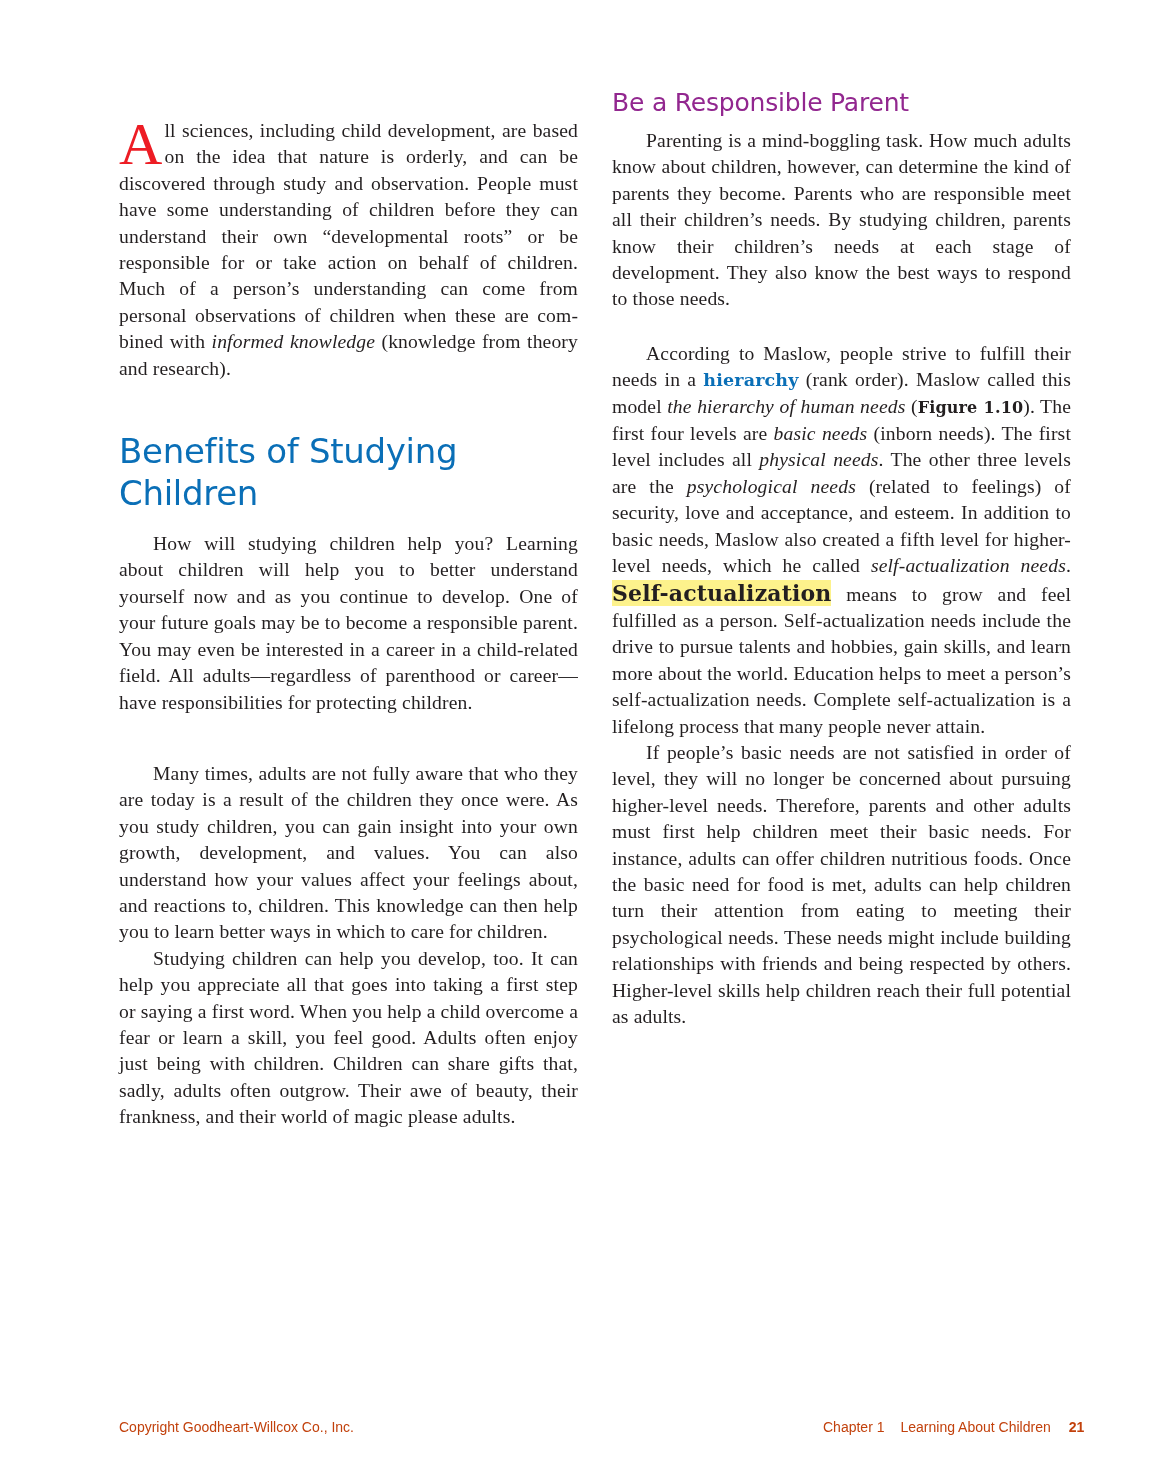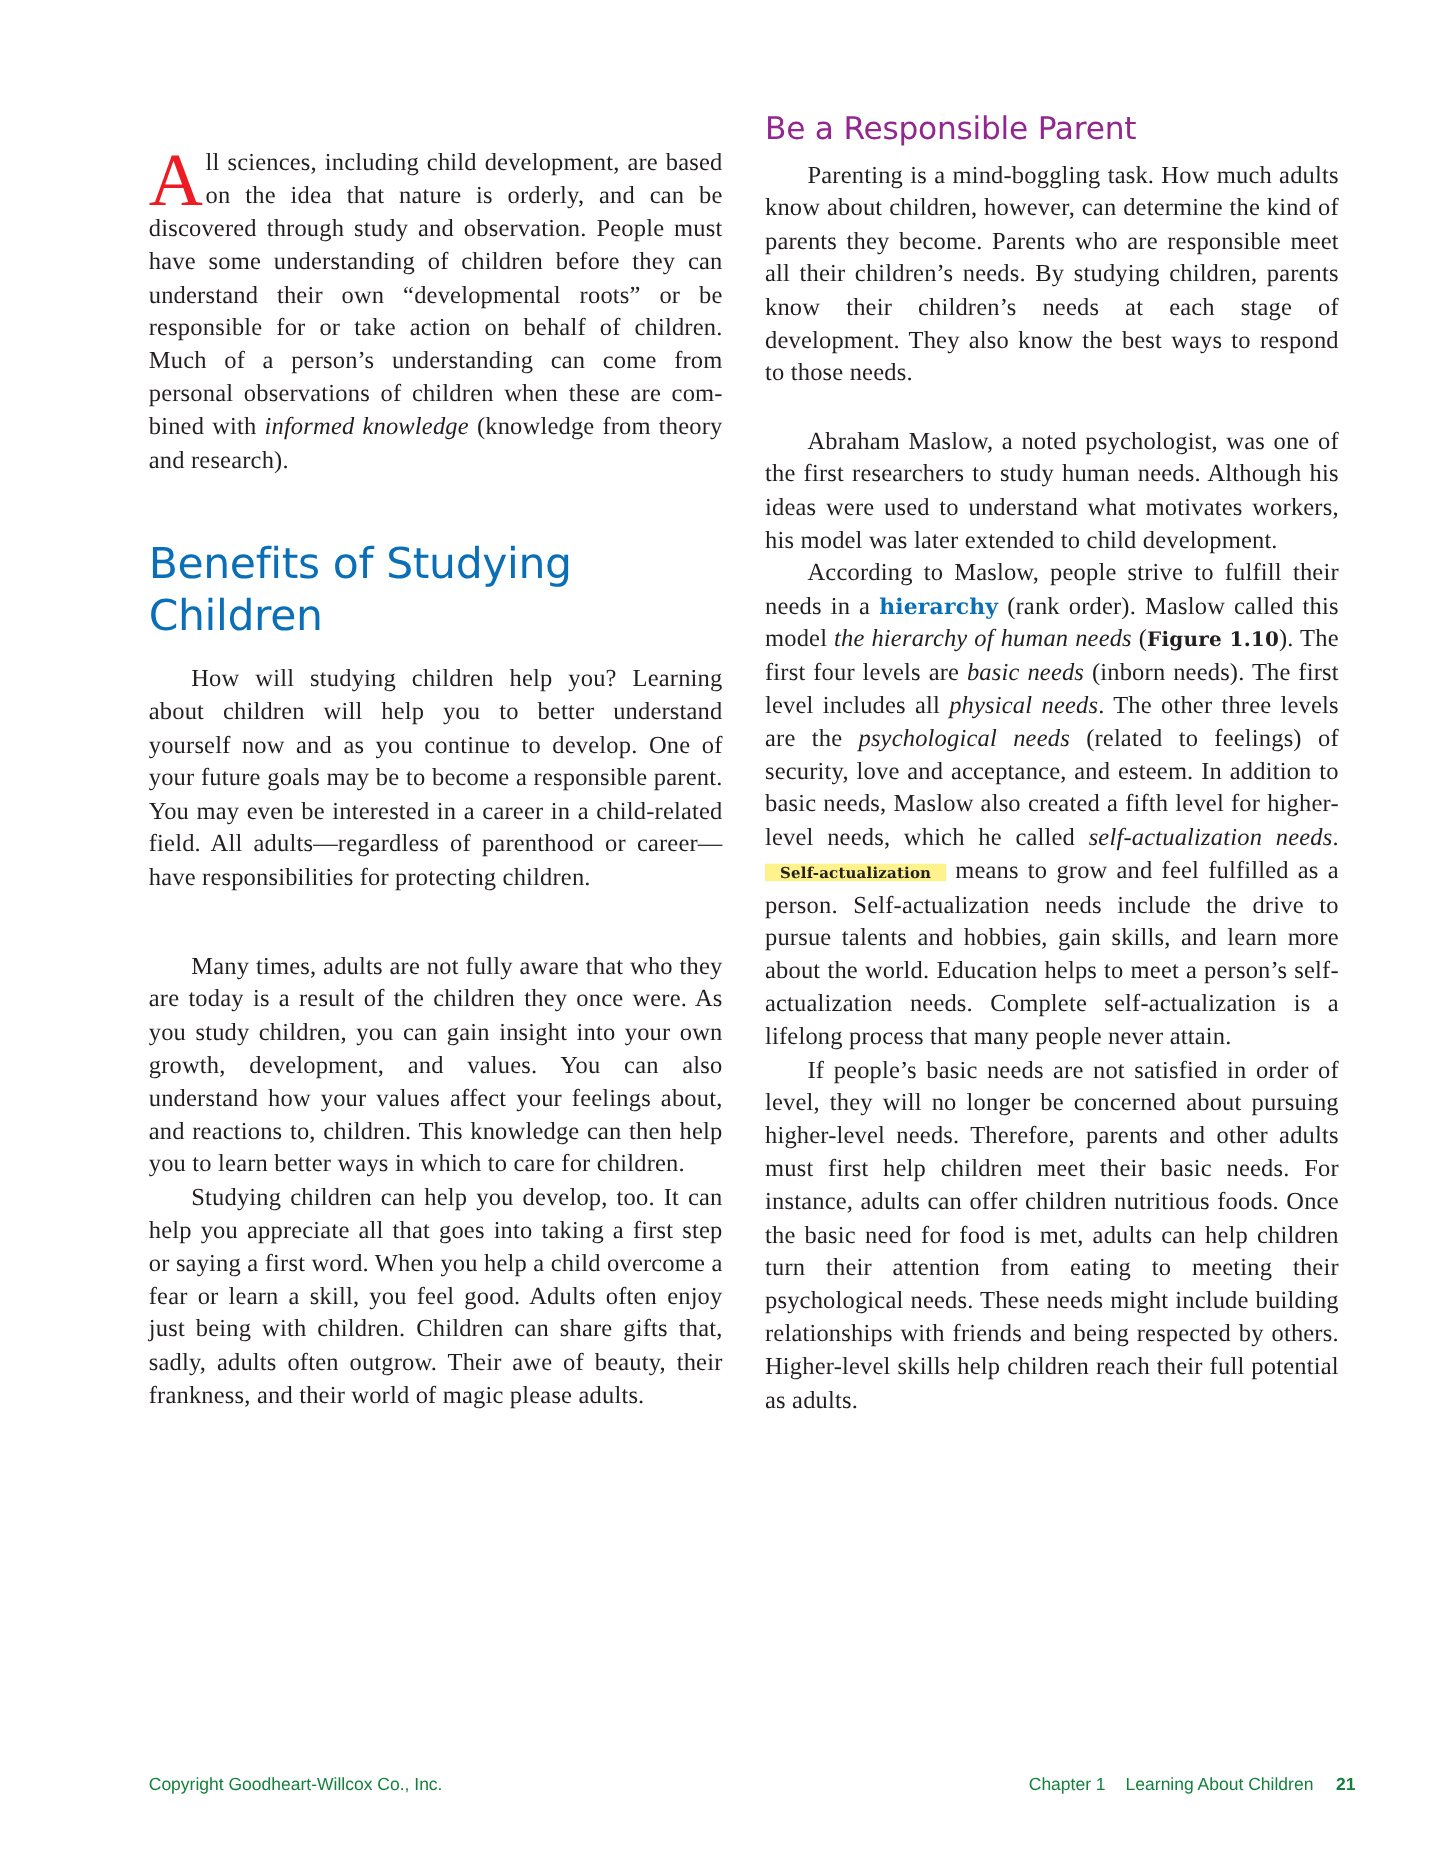--- a/index.html
+++ b/index.html
@@ -54,25 +54,25 @@
     color: #1e8c3a;
     font-size: 21px;
     line-height: 26px;
     font-weight: normal;
     margin: 0;
     letter-spacing: -0.2px;
   }
   em { font-style: italic; }
   .term-blue { color: #0a6fb7; font-weight: bold; font-family: "DejaVu Serif", serif; font-size: 17.5px; }
   .term-bold { font-weight: bold; font-family: "DejaVu Serif", serif; font-size: 16px; }
-  .term-hl { font-weight: bold; background: #fdf28c; font-family: "DejaVu Serif", serif; font-size: 12px; padding: 0 12px; }
+  .term-hl { font-weight: bold; background: #fdf28c; font-family: "DejaVu Serif", serif; font-size: 22px; padding: 0 0; }
   .footer {
     position: absolute; top: 1419px;
     font-family: "Liberation Sans", "DejaVu Sans", sans-serif;
-    font-size: 14px; color: #15803d; text-align: center;
+    font-size: 14px; color: #c2410c; text-align: center;
   }
   .footer-left { left: 119px; }
   .footer-right { left: 795px; margin-left: 28px; }
   .footer-right span { display: inline-block; }
   .pg { font-weight: bold; margin-left: 18px; }
   .chap-title { margin-left: 16px; }
 </style>
 </head>
 <body>
 
@@ -94,21 +94,20 @@
 </div>
 
 <div class="col col-right">
   <div style="height:88px"></div>
   <h2 class="h2">Be a Responsible Parent</h2>
   <div style="height:10px"></div>
   <p class="body">Parenting is a mind-boggling task. How much adults know about children, however, can determine the kind of parents they become. Par­ents who are responsible meet all their children’s needs. By studying children, parents know their children’s needs at each stage of development. They also know the best ways to respond to those needs.</p>
 
   <div style="height:18px"></div>
   <div style="height:10px"></div>
-  <p class="body">Abraham Maslow, a noted psychologist, was one of the first researchers to study human needs. Although his ideas were used to understand what motivates workers, his model was later extended to child development.</p>
   <p class="body"><span>According to Maslow, people strive to fulfill their needs in a </span><span class="term-blue">hierarchy</span><span> (rank order). Maslow called this model </span><em>the hierarchy of human needs</em><span> (</span><span class="term-bold">Figure 1.10</span><span>). The first four levels are </span><em>basic needs</em><span> (inborn needs). The first level includes all </span><em>physi­cal needs</em><span>. The other three levels are the </span><em>psycho­logical needs</em><span> (related to feelings) of security, love and acceptance, and esteem. In addition to basic needs, Maslow also created a fifth level for higher-level needs, which he called </span><em>self-actualization needs</em><span>. </span><span class="term-hl">Self-actualization</span><span> means to grow and feel fulfilled as a person. Self-actualization needs include the drive to pursue talents and hobbies, gain skills, and learn more about the world. Edu­cation helps to meet a person’s self-actualization needs. Complete self-actualization is a lifelong process that many people never attain.</span></p>
   <p class="body">If people’s basic needs are not satisfied in order of level, they will no longer be concerned about pursuing higher-level needs. Therefore, parents and other adults must first help children meet their basic needs. For instance, adults can offer children nutritious foods. Once the basic need for food is met, adults can help children turn their attention from eating to meeting their psychological needs. These needs might include building relation­ships with friends and being respected by others. Higher-level skills help children reach their full potential as adults.</p>
 </div>
 
 <div class="footer footer-left">Copyright Goodheart-Willcox Co., Inc.</div>
 <div class="footer footer-right">
   <span>Chapter 1</span><span class="chap-title">Learning About Children</span><span class="pg">21</span>
 </div>
 
 </body></html>

